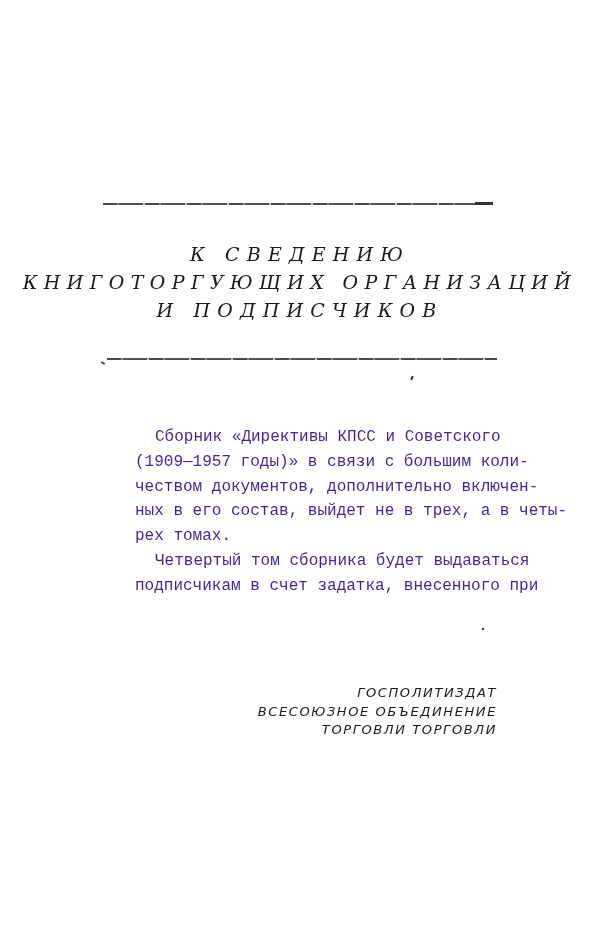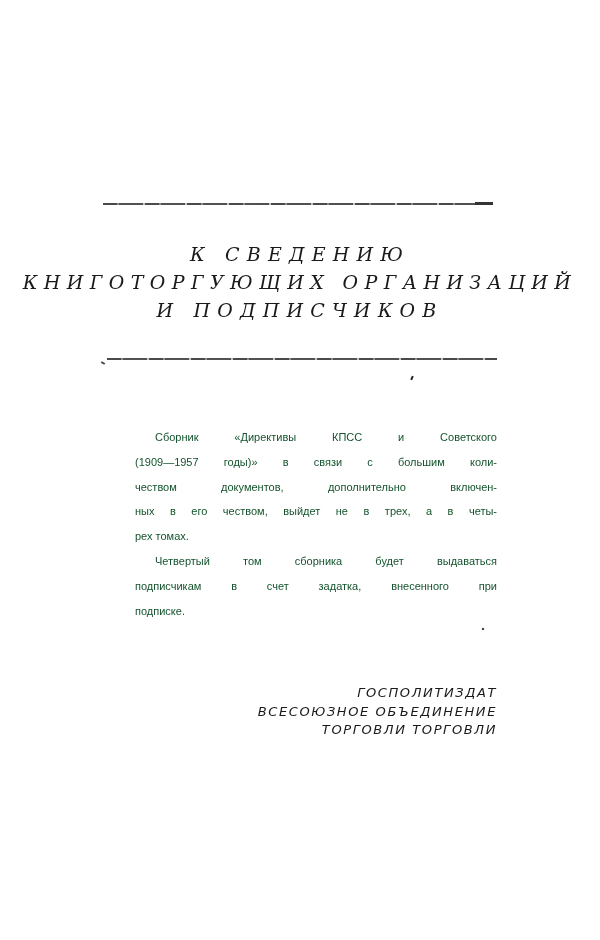--- a/index.html
+++ b/index.html
@@ -52,24 +52,24 @@
       color: #1a1a1a;
     }
     .heading-1 { top: 240px; }
     .heading-2 { top: 268px; letter-spacing: 6.4px; }
     .heading-3 { top: 296px; }
     .body-text {
       position: absolute;
       left: 115px;
       width: 382px;
       top: 425px;
-      font-family: Liberation Sans, sans-serif;
-      font-size: 11px;
+      font-family: Liberation Mono, monospace;
+      font-size: 16px;
       line-height: 24.8px;
-      color: #14532d;
+      color: #4c1d95;
     }
     .para {
       margin: 0;
       text-align: justify;
       text-align-last: left;
       text-indent: 20px;
     }
     .line {
       display: block;
       text-align: justify;
@@ -104,27 +104,26 @@
 
 <div class="rule rule-bottom"></div>
 <div class="rule-bottom-tick"></div>
 <div class="speck" style="left:411px; top:376px;"></div>
 
 <div class="body-text">
   <div class="para">
     <span class="line indent">Сборник «Директивы КПСС и Советского</span>
     <span class="line">(1909—1957 годы)» в связи с большим коли-</span>
     <span class="line">чеством документов, дополнительно включен-</span>
-    <span class="line">ных в его чеством, выйдет не в трех, а в четы-</span>
+    <span class="line">ных в его состав, выйдет не в трех, а в четы-</span>
     <span class="line last">рех томах.</span>
   </div>
   <div class="para">
     <span class="line indent">Четвертый том сборника будет выдаваться</span>
     <span class="line">подписчикам в счет задатка, внесенного при</span>
-    <span class="line last">подписке.</span>
   </div>
 </div>
 
 <div class="speck" style="left:482px; top:628px; height:2px;"></div>
 
 <div class="signature">
   <span class="sig-line">ГОСПОЛИТИЗДАТ</span>
   <span class="sig-line tight">ВСЕСОЮЗНОЕ ОБЪЕДИНЕНИЕ</span>
   <span class="sig-line tight">ТОРГОВЛИ ТОРГОВЛИ</span>
 </div>

